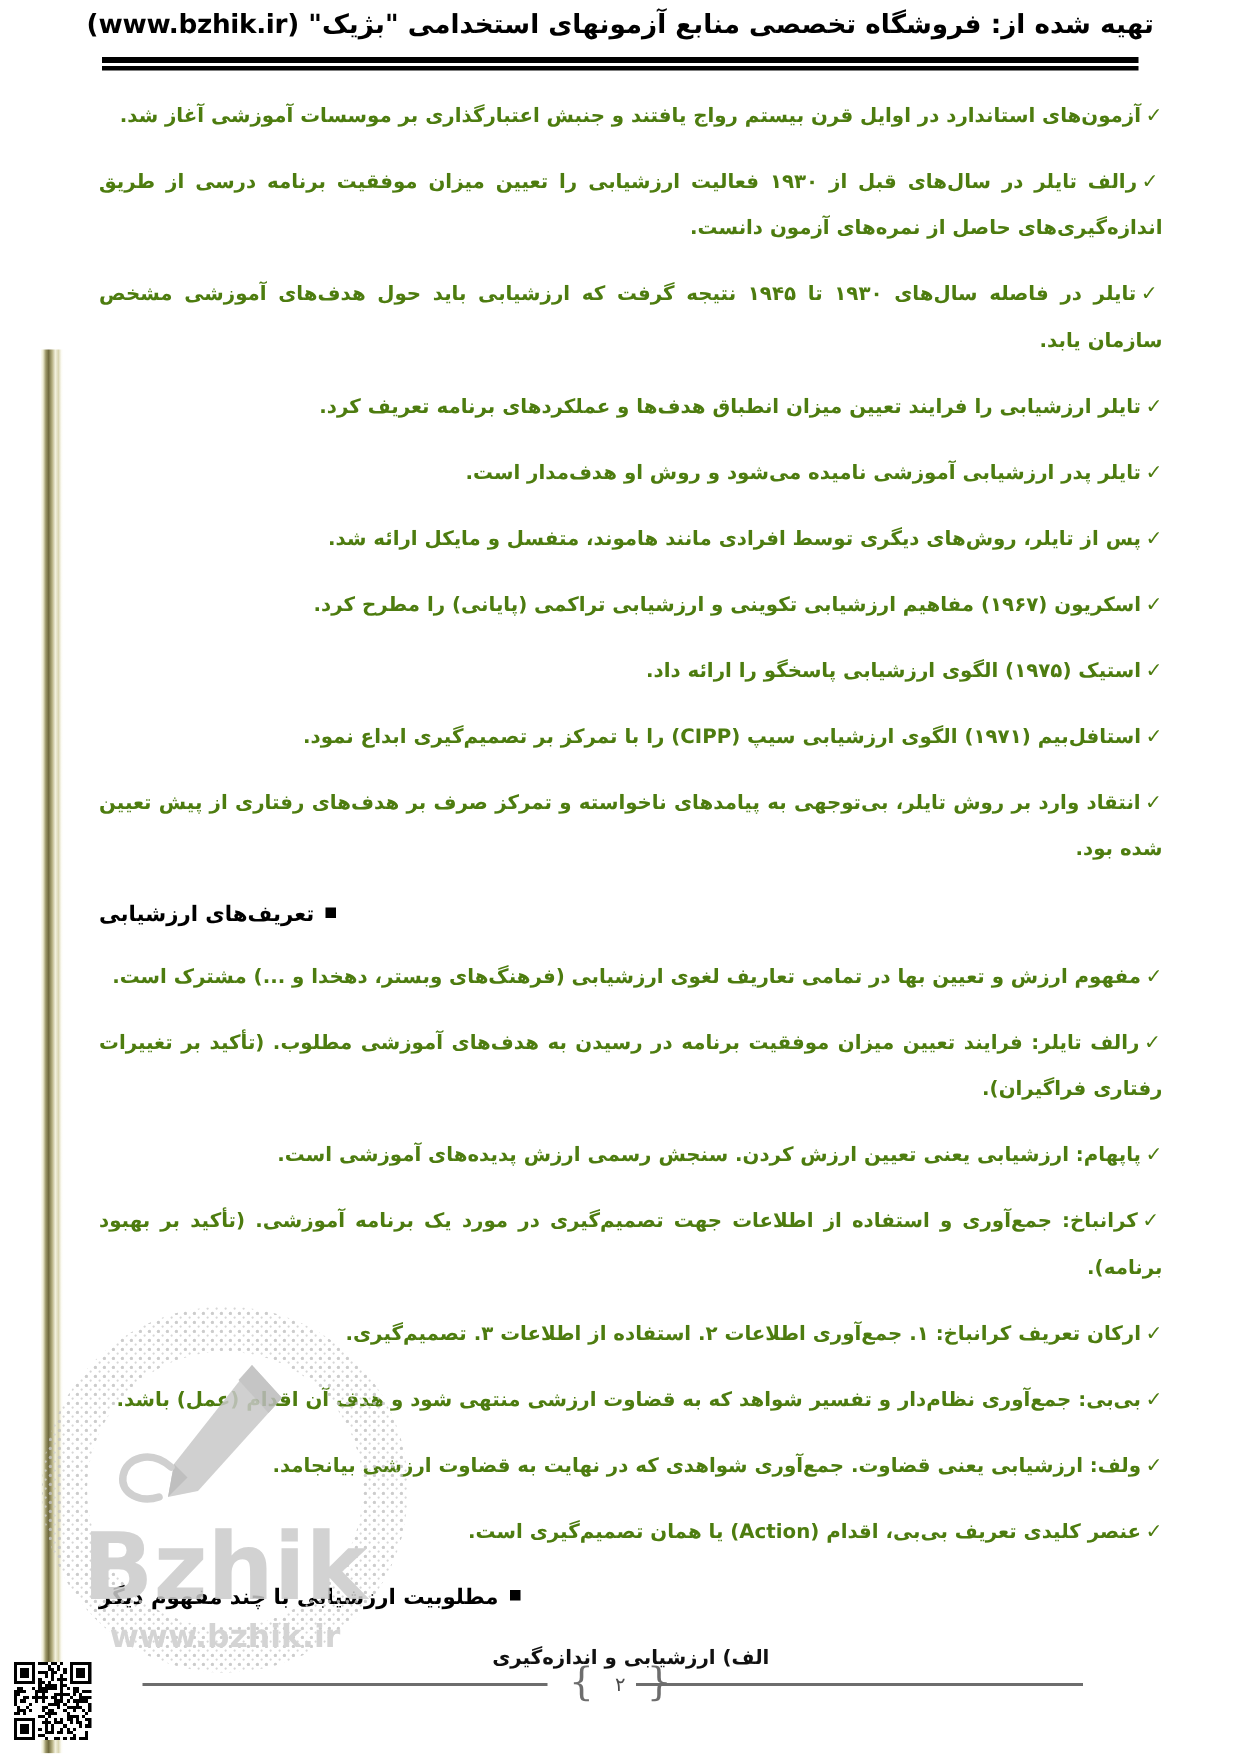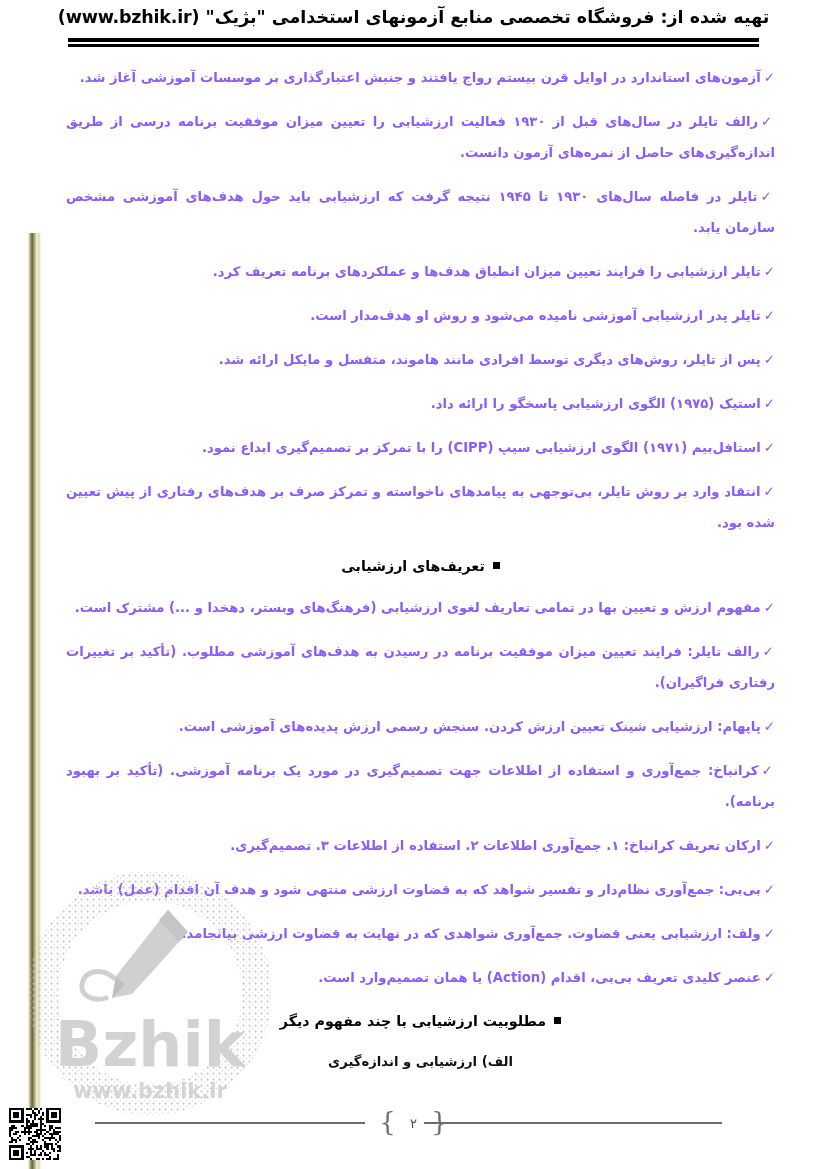--- a/index.html
+++ b/index.html
@@ -84,21 +84,21 @@
     top: 62px;
     right: 52px;
     left: 66px;
     direction: rtl;
     text-align: right;
   }
   .para {
     font-family: "DejaVu Sans", "Liberation Sans", sans-serif;
     font-size: 13.2px;
     line-height: 31px;
-    color: #8b5cf6;
+    color: #4d7c0f;
     margin: 0 0 13px 0;
     text-align: justify;
     text-align-last: right;
     direction: rtl;
     font-weight: 600;
   }
   .para.rtl-just {
     text-align: justify;
     text-align-last: right;
   }
@@ -106,21 +106,21 @@
     font-weight: 700;
     margin-left: 3px;
     font-size: 13.5px;
   }
   .section-head {
     font-family: "DejaVu Sans", "Liberation Sans", sans-serif;
     font-size: 14.2px;
     font-weight: bold;
     color: #000000;
     margin: 20px 0 18px 0;
-    text-align: center;
+    text-align: left;
     direction: rtl;
   }
   .section-head .bullet-sq {
     display: inline-block;
     width: 7px;
     height: 7px;
     background: #000000;
     margin-left: 8px;
     vertical-align: 2px;
   }
@@ -216,32 +216,33 @@
 
   <div class="gold-bar"></div>
 
   <div class="content" id="content-root">
       <p class="para rtl-just"><span class="tick">✓</span><span>آزمون‌های استاندارد در اوایل قرن بیستم رواج یافتند و جنبش اعتبارگذاری بر موسسات آموزشی آغاز شد.</span></p>
       <p class="para rtl-just"><span class="tick">✓</span><span>رالف تایلر در سال‌های قبل از ۱۹۳۰ فعالیت ارزشیابی را تعیین میزان موفقیت برنامه درسی از طریق اندازه‌گیری‌های حاصل از نمره‌های آزمون دانست.</span></p>
       <p class="para rtl-just"><span class="tick">✓</span><span>تایلر در فاصله سال‌های ۱۹۳۰ تا ۱۹۴۵ نتیجه گرفت که ارزشیابی باید حول هدف‌های آموزشی مشخص سازمان یابد.</span></p>
       <p class="para rtl-just"><span class="tick">✓</span><span>تایلر ارزشیابی را فرایند تعیین میزان انطباق هدف‌ها و عملکردهای برنامه تعریف کرد.</span></p>
       <p class="para rtl-just"><span class="tick">✓</span><span>تایلر پدر ارزشیابی آموزشی نامیده می‌شود و روش او هدف‌مدار است.</span></p>
       <p class="para rtl-just"><span class="tick">✓</span><span>پس از تایلر، روش‌های دیگری توسط افرادی مانند هاموند، متفسل و مایکل ارائه شد.</span></p>
+      <p class="para rtl-just"><span class="tick">✓</span><span>اسکریون (۱۹۶۷) مفاهیم ارزشیابی تکوینی و ارزشیابی تراکمی (پایانی) را مطرح کرد.</span></p>
       <p class="para rtl-just"><span class="tick">✓</span><span>استیک (۱۹۷۵) الگوی ارزشیابی پاسخگو را ارائه داد.</span></p>
       <p class="para rtl-just"><span class="tick">✓</span><span>استافل‌بیم (۱۹۷۱) الگوی ارزشیابی سیپ (CIPP) را با تمرکز بر تصمیم‌گیری ابداع نمود.</span></p>
       <p class="para rtl-just"><span class="tick">✓</span><span>انتقاد وارد بر روش تایلر، بی‌توجهی به پیامدهای ناخواسته و تمرکز صرف بر هدف‌های رفتاری از پیش تعیین شده بود.</span></p>
       <div class="section-head"><span class="bullet-sq"></span><span>تعریف‌های ارزشیابی</span></div>
       <p class="para rtl-just"><span class="tick">✓</span><span>مفهوم ارزش و تعیین بها در تمامی تعاریف لغوی ارزشیابی (فرهنگ‌های وبستر، دهخدا و ...) مشترک است.</span></p>
       <p class="para rtl-just"><span class="tick">✓</span><span>رالف تایلر: فرایند تعیین میزان موفقیت برنامه در رسیدن به هدف‌های آموزشی مطلوب. (تأکید بر تغییرات رفتاری فراگیران).</span></p>
-      <p class="para rtl-just"><span class="tick">✓</span><span>پاپهام: ارزشیابی شینک تعیین ارزش کردن. سنجش رسمی ارزش پدیده‌های آموزشی است.</span></p>
+      <p class="para rtl-just"><span class="tick">✓</span><span>پاپهام: ارزشیابی یعنی تعیین ارزش کردن. سنجش رسمی ارزش پدیده‌های آموزشی است.</span></p>
       <p class="para rtl-just"><span class="tick">✓</span><span>کرانباخ: جمع‌آوری و استفاده از اطلاعات جهت تصمیم‌گیری در مورد یک برنامه آموزشی. (تأکید بر بهبود برنامه).</span></p>
       <p class="para rtl-just"><span class="tick">✓</span><span>ارکان تعریف کرانباخ: ۱. جمع‌آوری اطلاعات ۲. استفاده از اطلاعات ۳. تصمیم‌گیری.</span></p>
       <p class="para rtl-just"><span class="tick">✓</span><span>بی‌بی: جمع‌آوری نظام‌دار و تفسیر شواهد که به قضاوت ارزشی منتهی شود و هدف آن اقدام (عمل) باشد.</span></p>
       <p class="para rtl-just"><span class="tick">✓</span><span>ولف: ارزشیابی یعنی قضاوت. جمع‌آوری شواهدی که در نهایت به قضاوت ارزشی بیانجامد.</span></p>
-      <p class="para rtl-just"><span class="tick">✓</span><span>عنصر کلیدی تعریف بی‌بی، اقدام (Action) یا همان تصمیم‌وارد است.</span></p>
+      <p class="para rtl-just"><span class="tick">✓</span><span>عنصر کلیدی تعریف بی‌بی، اقدام (Action) یا همان تصمیم‌گیری است.</span></p>
       <div class="section-head"><span class="bullet-sq"></span><span>مطلوبیت ارزشیابی با چند مفهوم دیگر</span></div>
       <p class="plain-line">الف) ارزشیابی و اندازه‌گیری</p>
     </div>
 
   <div class="watermark">
     <svg viewBox="0 0 272 262" width="272" height="262" aria-hidden="true">
       <defs>
         <radialGradient id="dotFade" cx="50%" cy="50%" r="50%">
           <stop offset="0%" stop-color="#c9c9c9" stop-opacity="0.15"></stop>
           <stop offset="70%" stop-color="#c9c9c9" stop-opacity="0.55"></stop>

